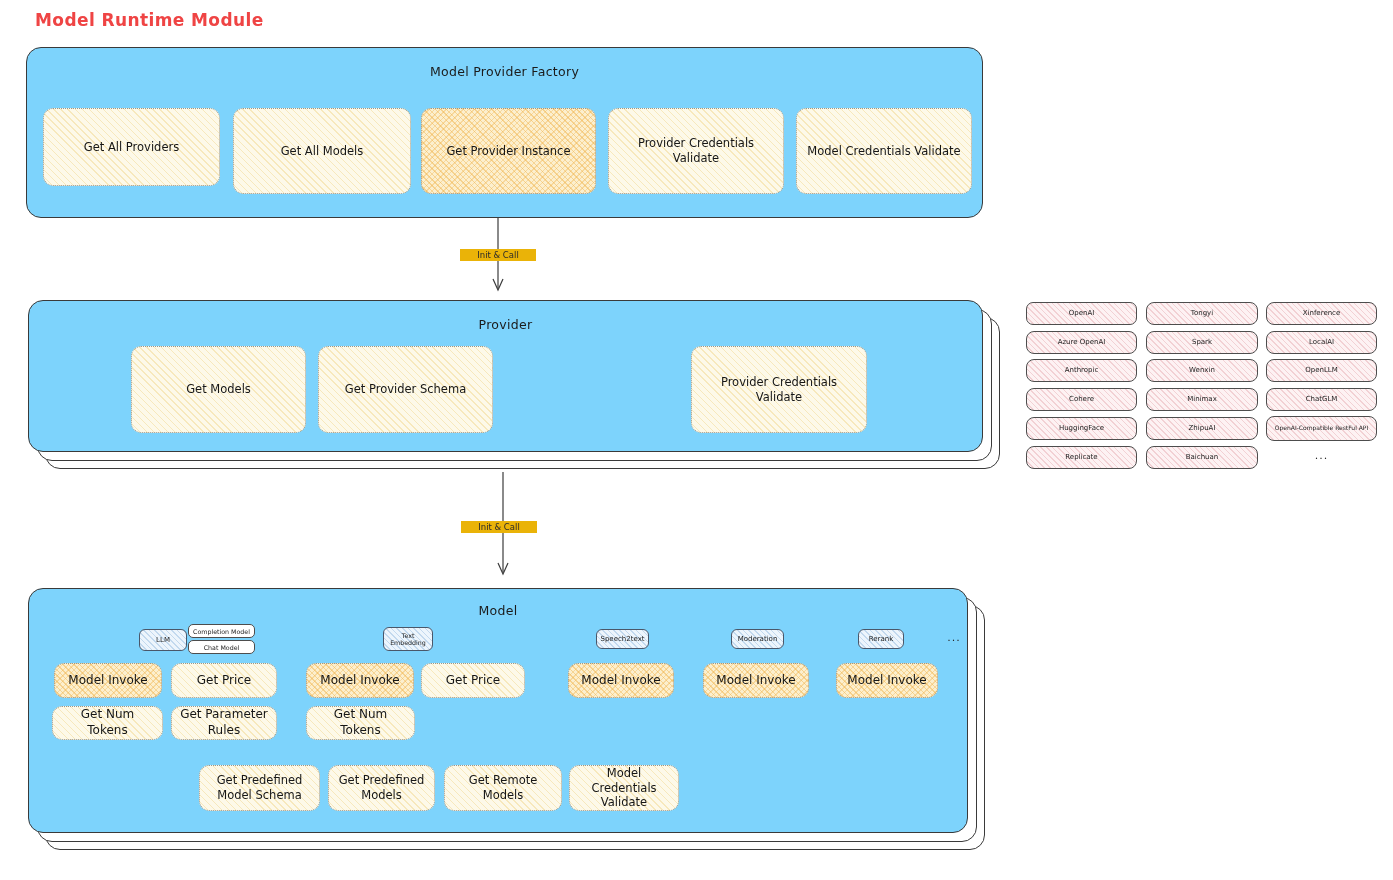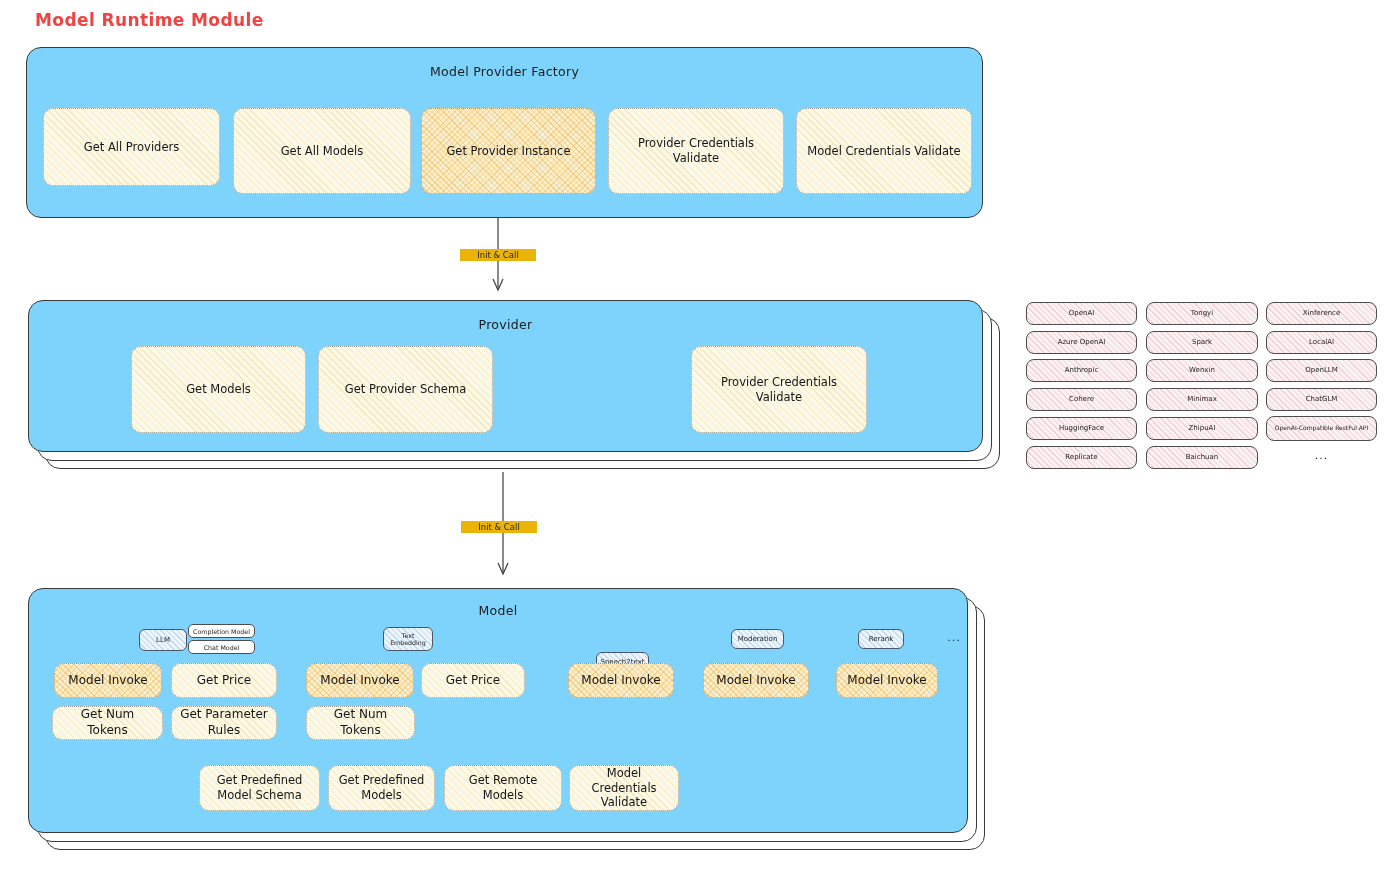--- a/index.html
+++ b/index.html
@@ -119,21 +119,21 @@
 
   <div class="abs layer" style="left:45px;top:605px;width:940px;height:245px;"></div>
   <div class="abs layer" style="left:37px;top:597px;width:940px;height:245px;"></div>
   <div class="abs box" style="left:28px;top:588px;width:940px;height:245px;">
     <div class="abs box-title" style="top:14px;">Model</div>
 
     <div class="abs pill pill-blue" style="left:104px;top:40px;width:48px;height:22px;margin-left:6px;">LLM</div>
     <div class="abs tag" style="left:159px;top:35px;width:67px;height:14px;">Completion Model</div>
     <div class="abs tag" style="left:159px;top:51px;width:67px;height:14px;">Chat Model</div>
     <div class="abs pill pill-blue" style="left:354px;top:38px;width:50px;height:24px;font-size:6.3px;">Text Embedding</div>
-    <div class="abs pill pill-blue" style="left:567px;top:40px;width:53px;height:20px;margin-top:23px;">Speech2text</div>
+    <div class="abs pill pill-blue" style="left:567px;top:40px;width:53px;height:20px;">Speech2text</div>
     <div class="abs pill pill-blue" style="left:702px;top:40px;width:53px;height:20px;">Moderation</div>
     <div class="abs pill pill-blue" style="left:829px;top:40px;width:46px;height:20px;">Rerank</div>
     <div class="abs ellipsis" style="left:912px;top:42px;width:26px;">...</div>
 
     <div class="abs btn op hatch-orange" style="left:25px;top:74px;width:108px;height:35px;">Model Invoke</div>
     <div class="abs btn op hatch-yellow" style="left:142px;top:74px;width:106px;height:35px;">Get Price</div>
     <div class="abs btn op hatch-orange" style="left:277px;top:74px;width:108px;height:35px;">Model Invoke</div>
     <div class="abs btn op hatch-yellow" style="left:392px;top:74px;width:104px;height:35px;">Get Price</div>
     <div class="abs btn op hatch-orange" style="left:539px;top:74px;width:106px;height:35px;">Model Invoke</div>
     <div class="abs btn op hatch-orange" style="left:674px;top:74px;width:106px;height:35px;">Model Invoke</div>

